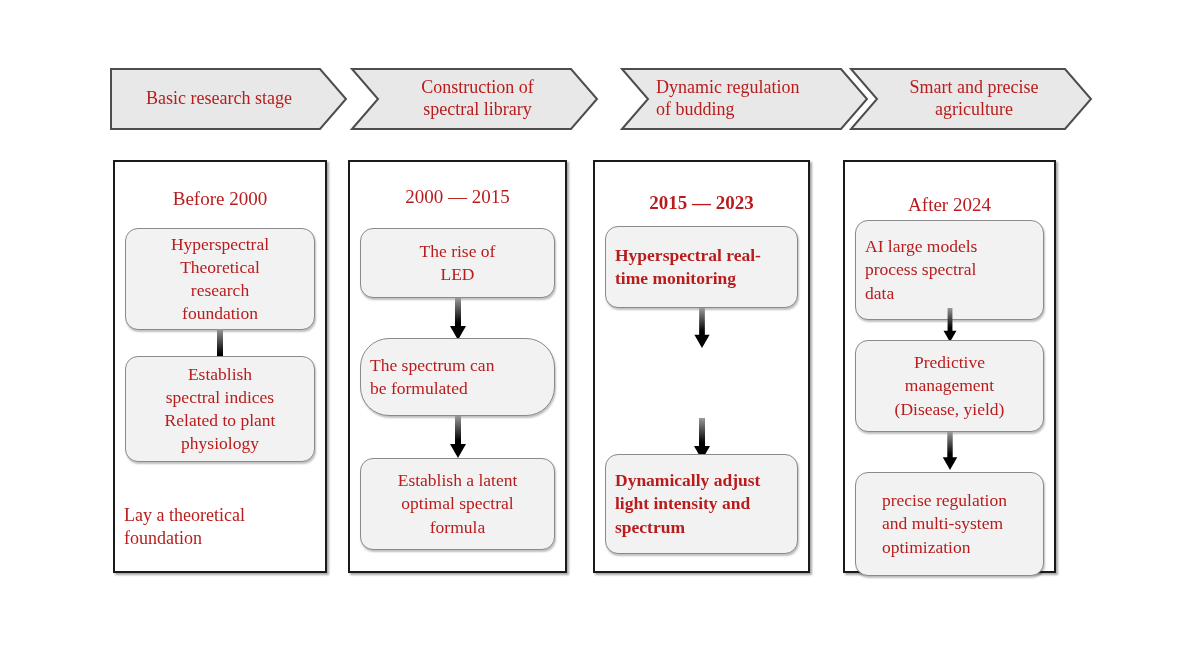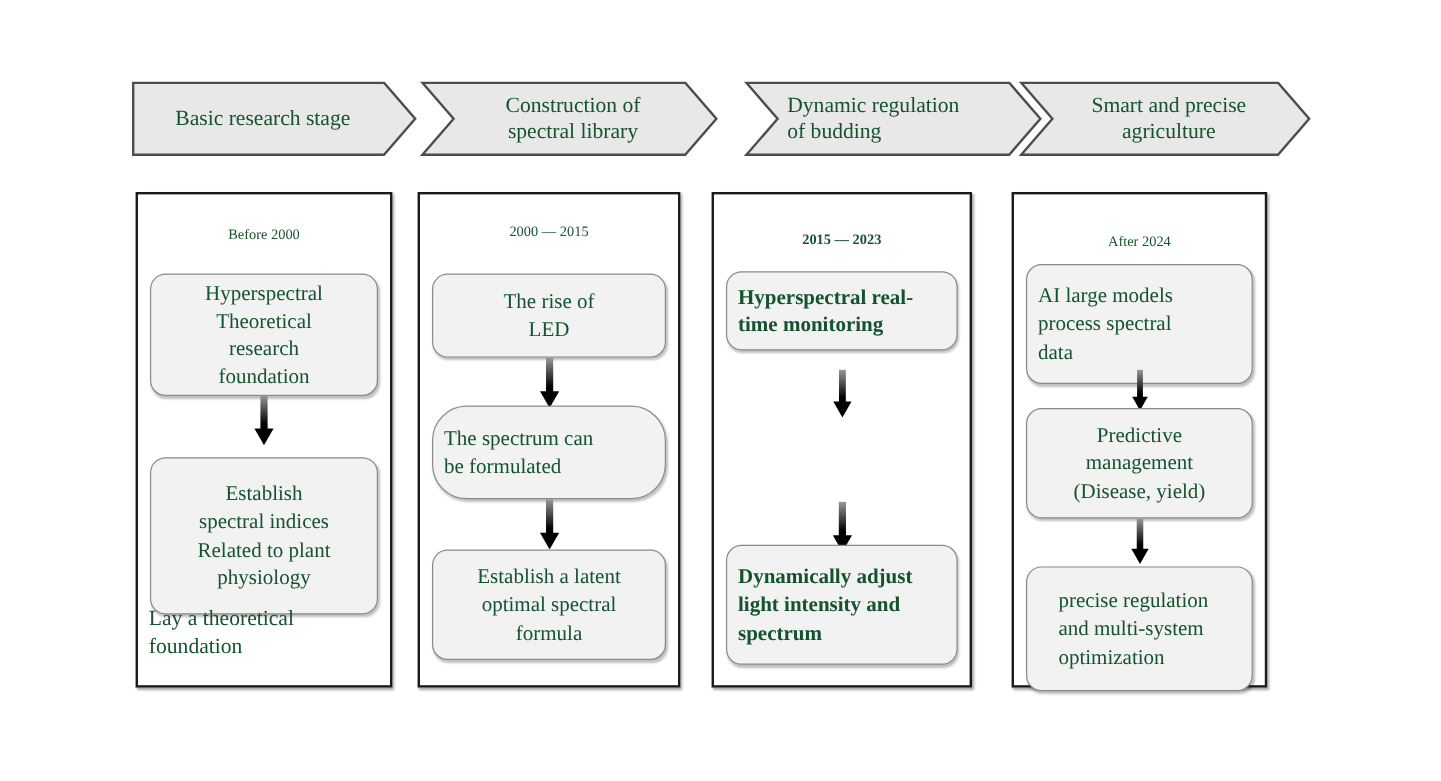--- a/index.html
+++ b/index.html
@@ -1,21 +1,21 @@
 <!DOCTYPE html>
 <html><head>
 <meta charset="utf-8">
 <style>
   html,body{margin:0;padding:0;background:#fff;}
   .canvas{
     position:relative;
     width:1201px;height:651px;
     background:#ffffff;
     font-family:"Liberation Serif","DejaVu Serif",serif;
-    color:#14532d;
+    color:#b91c1c;
     overflow:hidden;
   }
   
   .banner{position:absolute;top:68px;height:62px;}
   .banner svg{position:absolute;left:0;top:0;}
   .banner-label{
     position:absolute;inset:0;
     display:flex;align-items:center;justify-content:center;
     font-size:18px;line-height:1.22;
     text-align:center;white-space:pre-line;
@@ -24,21 +24,21 @@
   
   .panel{
     position:absolute;top:160px;height:413px;
     background:#fff;
     border:2px solid #1a1a1a;
     box-shadow:1.5px 2px 2px rgba(0,0,0,0.35);
     box-sizing:border-box;
   }
   .period{
     position:absolute;left:0;right:0;
-    text-align:center;font-size:12px;white-space:pre-line;
+    text-align:center;font-size:19px;white-space:pre-line;
   }
   .step{
     position:absolute;left:10px;right:10px;
     background:#f2f2f2;
     border:1.5px solid #8a8a8a;
     border-radius:13px;
     box-shadow:1px 2px 2px rgba(0,0,0,0.25);
     box-sizing:border-box;
     display:flex;align-items:center;justify-content:center;
     padding:4px 6px;
@@ -104,21 +104,21 @@
     <div class="step" style="top:66px;height:102px;">
       <div class="step-label">Hyperspectral
 Theoretical
 research
 foundation</div>
     </div>
     <svg class="darr" style="top:167px;" width="20" height="42" viewBox="0 0 20 42">
       <rect x="7" y="0" width="6" height="29" fill="url(#g)"></rect>
         <polygon points="2,28 18,28 10,42" fill="#000"></polygon>
     </svg>
-    <div class="step" style="top:219px;height:131px;">
+    <div class="step" style="top:194px;height:106px;">
       <div class="step-label">Establish
 spectral indices
 Related to plant
 physiology</div>
     </div>
     <div class="footnote" style="top:342px;">Lay a theoretical
 foundation</div>
   </div>
 
   <div class="panel" style="left:348px;width:219px;">
@@ -141,21 +141,21 @@
     </svg>
     <div class="step" style="top:296px;height:92px;">
       <div class="step-label">Establish a latent
 optimal spectral
 formula</div>
     </div>
   </div>
 
   <div class="panel" style="left:593px;width:217px;font-weight:bold;">
     <div class="period" style="top:30px;">2015 — 2023</div>
-    <div class="step left" style="top:64px;height:66px;">
+    <div class="step left" style="top:64px;height:82px;">
       <div class="step-label">Hyperspectral real-
 time monitoring</div>
     </div>
     <svg class="darr" style="top:146px;" width="20" height="40" viewBox="0 0 20 42">
       <rect x="7" y="0" width="6" height="29" fill="url(#g)"></rect>
         <polygon points="2,28 18,28 10,42" fill="#000"></polygon>
     </svg>
     <svg class="darr" style="top:256px;" width="20" height="42" viewBox="0 0 20 42">
       <rect x="7" y="0" width="6" height="29" fill="url(#g)"></rect>
         <polygon points="2,28 18,28 10,42" fill="#000"></polygon>

